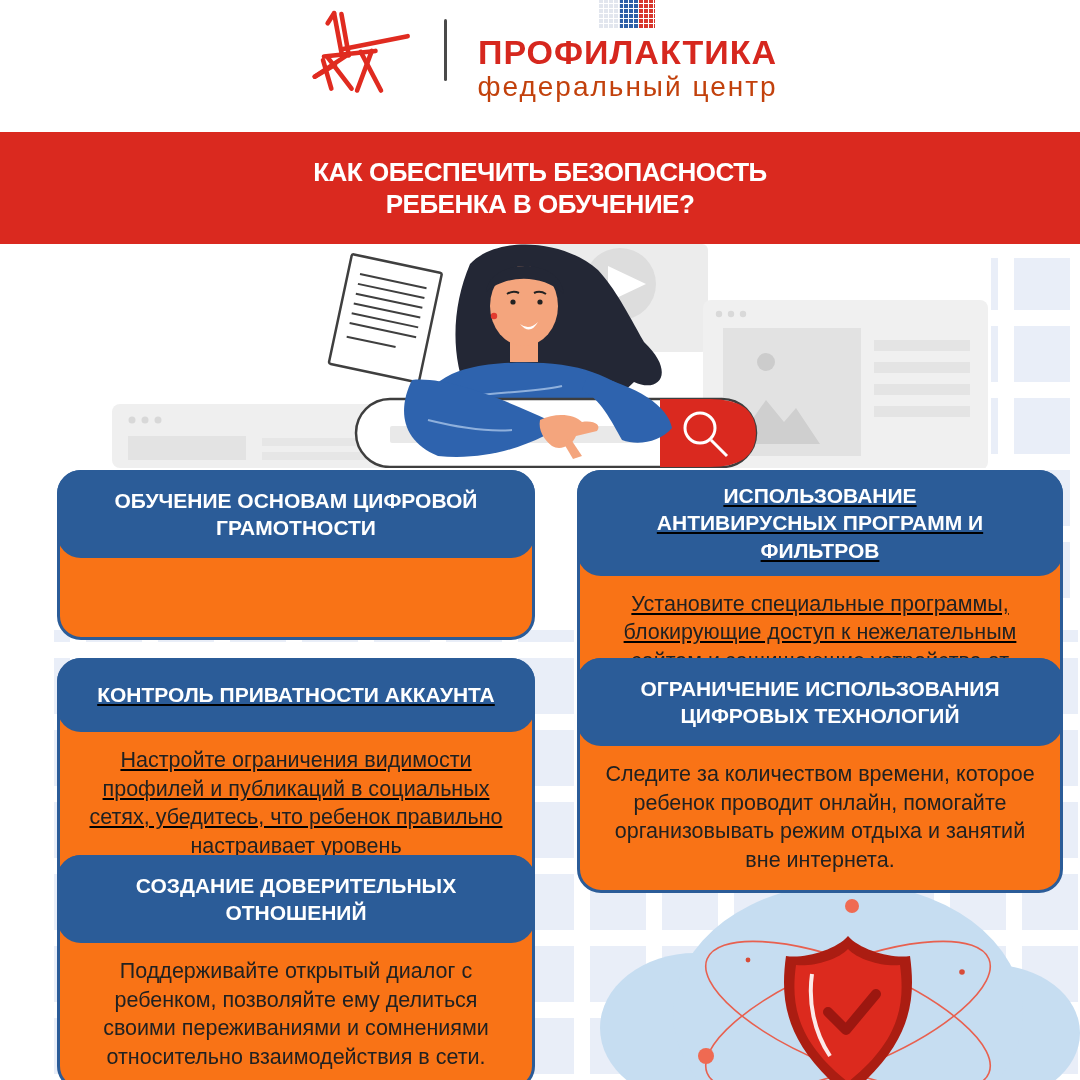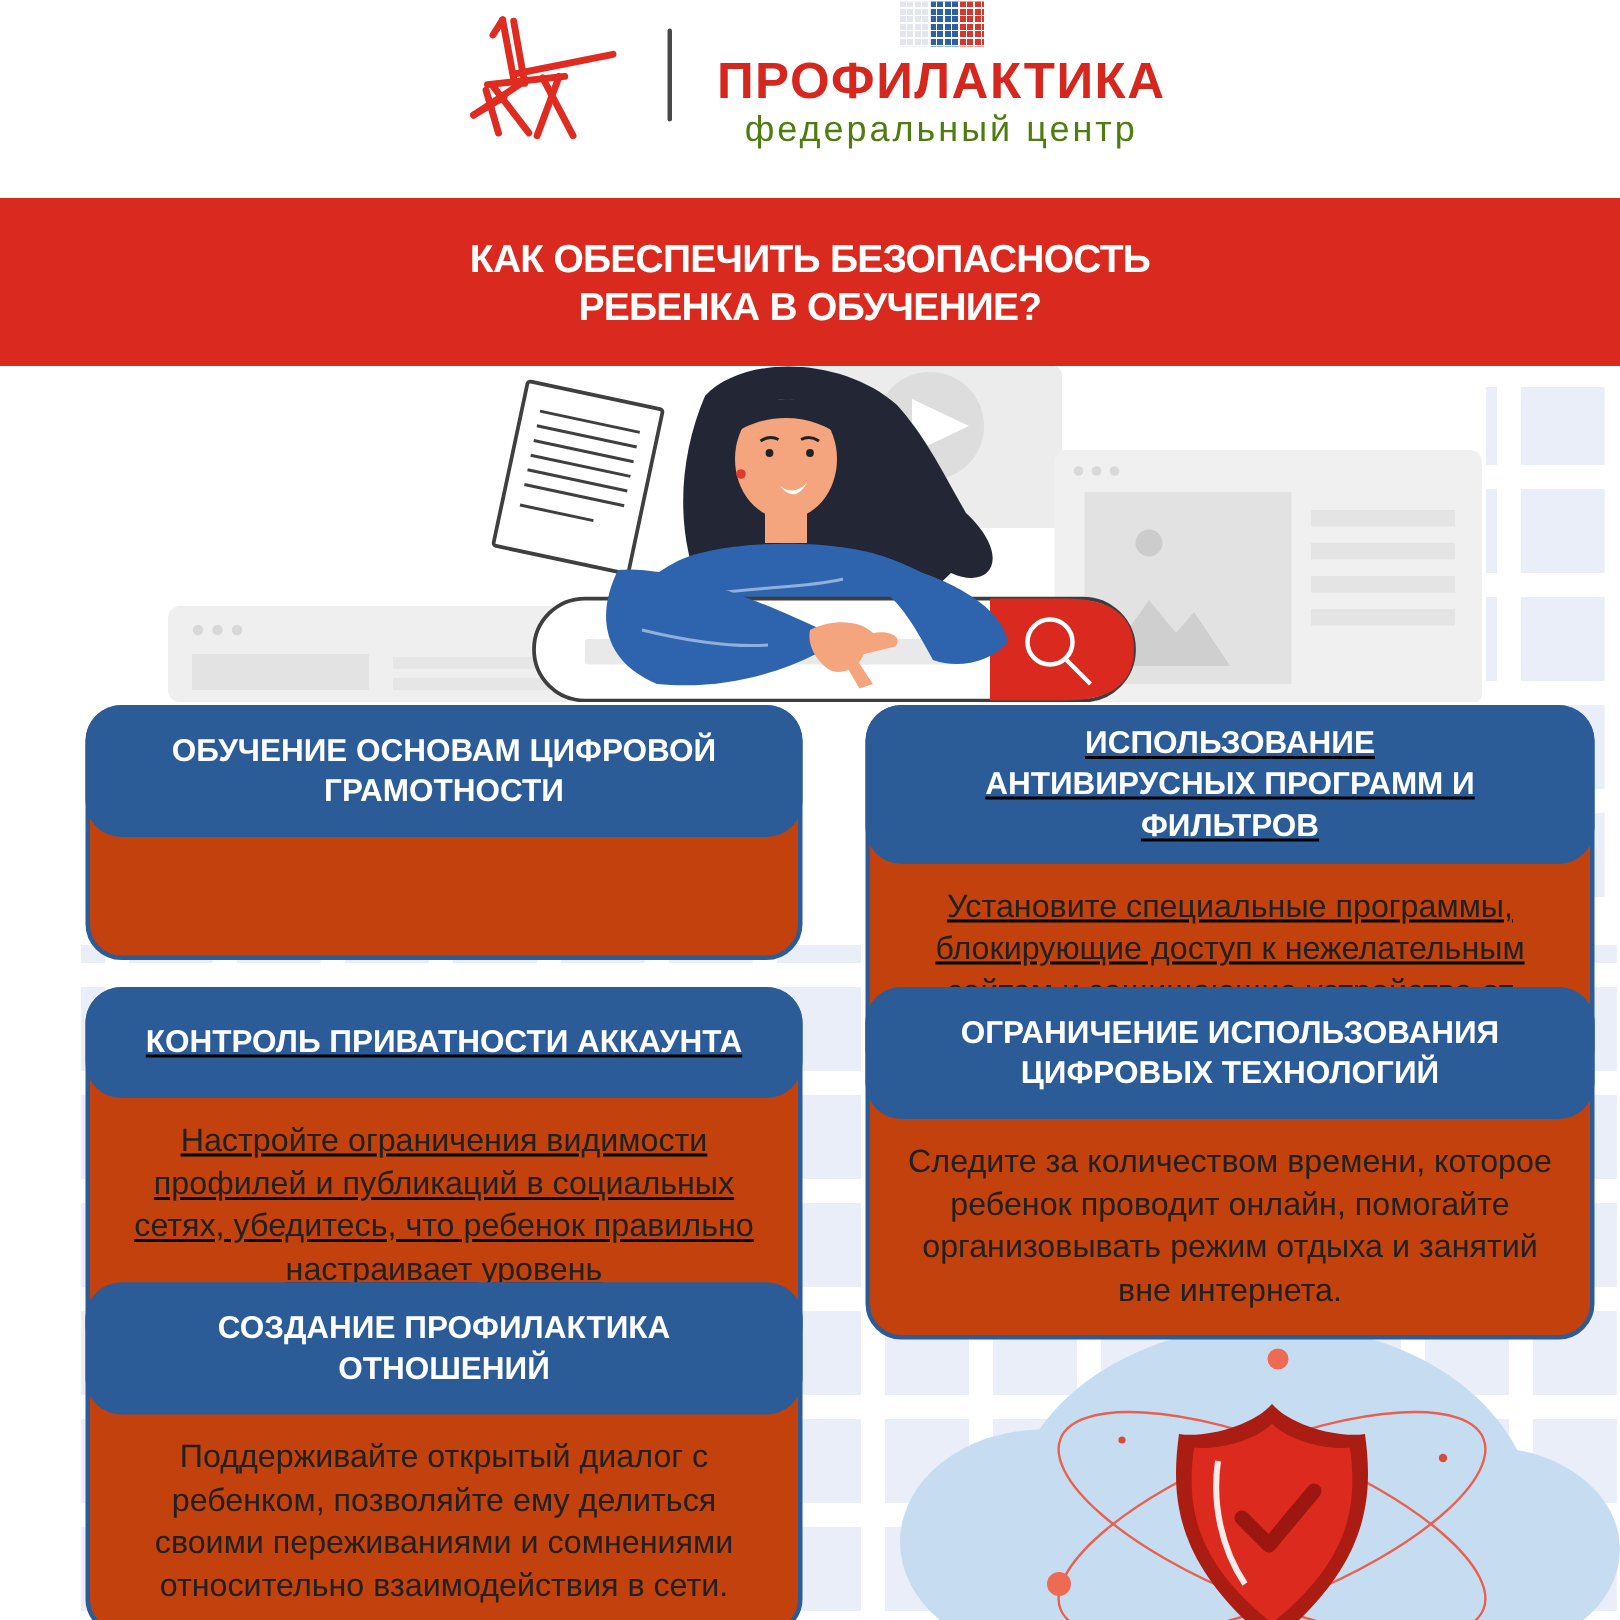--- a/index.html
+++ b/index.html
@@ -19,32 +19,32 @@
   .top-header{position:absolute;left:0;top:0;width:1080px;height:100px;background:#ffffff;
               display:flex;align-items:center;justify-content:center;gap:30px;z-index:6;}
   .logo-divider{width:3px;height:62px;background:#4a4a4a;border-radius:2px;}
   .brand-block{display:flex;flex-direction:column;align-items:center;}
   .pixel-flag{width:56px;height:30px;margin-bottom:6px;
     background-image:
       repeating-linear-gradient(to right, transparent 0 4px, #ffffff 4px 5px),
       repeating-linear-gradient(to bottom, transparent 0 4px, #ffffff 4px 5px),
       linear-gradient(to right, #e2e6ee 0 37%, #2d5fa7 37% 72%, #d8352b 72% 100%);}
   .brand-title{color:#d6271e;font-size:34px;font-weight:bold;letter-spacing:1px;line-height:1;}
-  .brand-subtitle{color:#4d7c0f;font-size:24px;letter-spacing:2px;margin-top:4px;line-height:1;}
+  .brand-subtitle{color:#c2410c;font-size:28px;letter-spacing:2px;margin-top:4px;line-height:1;}
 
   
   .banner{position:absolute;left:0;top:132px;width:1080px;height:112px;background:#da291f;
           display:flex;flex-direction:column;align-items:center;justify-content:center;z-index:6;}
   .banner-line{color:#ffffff;font-weight:bold;font-size:26px;letter-spacing:-0.5px;line-height:1.25;text-align:center;}
 
   
   .hero{position:absolute;left:0;top:244px;width:1080px;height:224px;z-index:2;}
 
   
-  .card{position:absolute;background:#c2410c;border:3px solid #2b5c98;border-radius:24px;z-index:4;
+  .card{position:absolute;background:#f97316;border:3px solid #2b5c98;border-radius:24px;z-index:4;
         box-sizing:border-box;}
   .card-header{margin:-3px -3px 0 -3px;background:#2b5c98;border-radius:24px;
         display:flex;align-items:center;justify-content:center;text-align:center;
         padding:12px 20px;box-sizing:border-box;}
   .card-title{color:#ffffff;font-weight:bold;font-size:21px;line-height:1.3;max-width:372px;}
   .card-title.one-line{max-width:none;white-space:nowrap;}
   .card-body{padding:14px 18px 16px 18px;text-align:center;color:#212121;font-size:21.5px;line-height:1.33;}
   .card-1{left:57px;top:470px;width:478px;min-height:170px;}
   .card-2{left:577px;top:470px;width:486px;min-height:178px;text-decoration:underline;}
   .card-3{left:57px;top:658px;width:478px;min-height:182px;text-decoration:underline;}
@@ -200,21 +200,21 @@
 
   <div class="card card-4">
     <div class="card-header">
       <div class="card-title">ОГРАНИЧЕНИЕ ИСПОЛЬЗОВАНИЯ ЦИФРОВЫХ ТЕХНОЛОГИЙ</div>
     </div>
     <div class="card-body">Следите за количеством времени, которое ребенок проводит онлайн, помогайте организовывать режим отдыха и занятий вне интернета.</div>
   </div>
 
   <div class="card card-5">
     <div class="card-header">
-      <div class="card-title">СОЗДАНИЕ ПРОФИЛАКТИКА ОТНОШЕНИЙ</div>
+      <div class="card-title">СОЗДАНИЕ ДОВЕРИТЕЛЬНЫХ ОТНОШЕНИЙ</div>
     </div>
     <div class="card-body">Поддерживайте открытый диалог с ребенком, позволяйте ему делиться своими переживаниями и сомнениями относительно взаимодействия в сети.</div>
   </div>
 
   <svg class="guard" viewBox="0 0 480 232">
     <g>
       <ellipse cx="95" cy="180" rx="95" ry="75" fill="#c6ddf1"></ellipse>
       <ellipse cx="392" cy="185" rx="88" ry="68" fill="#c6ddf1"></ellipse>
       <ellipse cx="248" cy="165" rx="175" ry="130" fill="#c6ddf1"></ellipse>
     </g>

